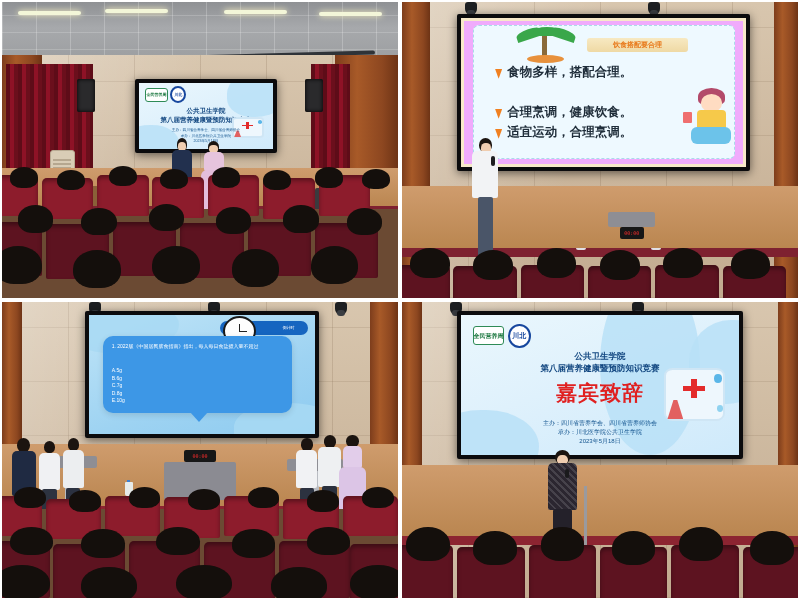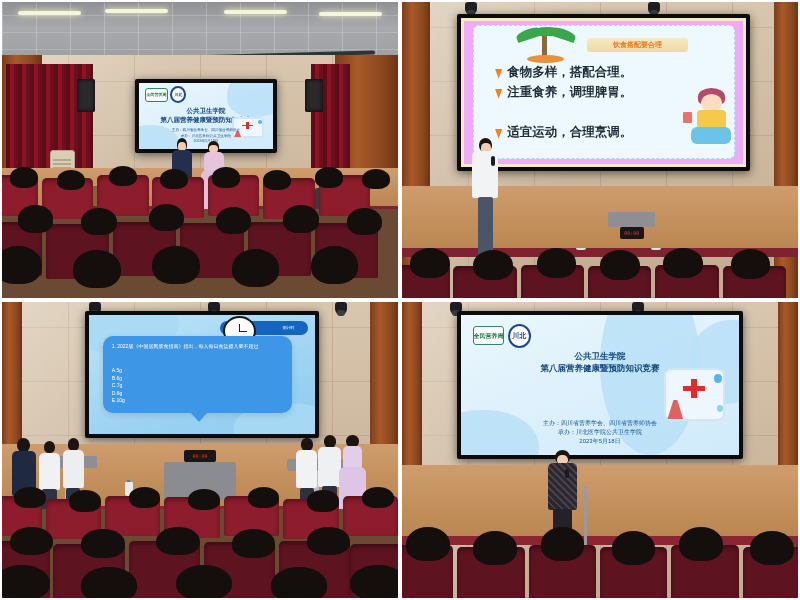--- a/index.html
+++ b/index.html
@@ -293,23 +293,23 @@
               <div class="palm-trunk" style="left:44%;top:26%;width:8%;height:52%;"></div>
               <div class="palm-sand" style="left:20%;bottom:2%;width:60%;height:22%;"></div>
             </div>
 
             <div class="food-banner" style="left:44%;top:12%;width:36%;height:10%;font-size:7px;">饮食搭配要合理</div>
 
             <div class="food-line" style="left:11%;top:30%;font-size:12.5px;">
               <span class="carrot"></span>
               <span>食物多样，搭配合理。</span>
             </div>
-            <div class="food-line" style="left:11%;top:44%;font-size:12.5px;">
+            <div class="food-line" style="left:11%;top:58%;font-size:12.5px;">
               <span class="carrot"></span>
-              <span>注重食养，调理脾胃。</span>
+              <span>合理烹调，健康饮食。</span>
             </div>
             <div class="food-line" style="left:11%;top:72%;font-size:12.5px;">
               <span class="carrot"></span>
               <span>适宜运动，合理烹调。</span>
             </div>
 
             <div class="kid" style="right:3%;top:46%;width:17%;height:46%;">
               <div class="kid-hair" style="left:22%;top:2%;width:56%;height:26%;"></div>
               <div class="kid-head" style="left:28%;top:12%;width:44%;height:26%;"></div>
               <div class="kid-body" style="left:20%;top:36%;width:60%;height:30%;"></div>
@@ -495,20 +495,21 @@
               <div class="logo-seal" style="width:20px;height:20px;font-size:7px;">
                 <span>川北</span>
               </div>
             </div>
 
             <div class="slide-head" style="top:25%;font-size:8.5px;">
               <div>公共卫生学院</div>
               <div>第八届营养健康暨预防知识竞赛</div>
             </div>
 
+            <div class="slide-big" style="top:46%;font-size:21px;">嘉宾致辞</div>
 
             <div class="med-art" style="right:5%;top:38%;width:22%;height:38%;">
               <div class="med-phone"></div>
               <div class="med-cross-v" style="left:45%;top:20%;width:10%;height:36%;"></div>
               <div class="med-cross-h" style="left:32%;top:33%;width:36%;height:10%;"></div>
               <div class="med-flask" style="left:6%;bottom:4%;width:26%;height:36%;"></div>
               <div class="med-dot" style="right:4%;top:12%;width:14%;height:17%;"></div>
               <div class="med-dot" style="right:2%;bottom:18%;width:10%;height:12%;background:#8fd2f0;"></div>
             </div>
 

